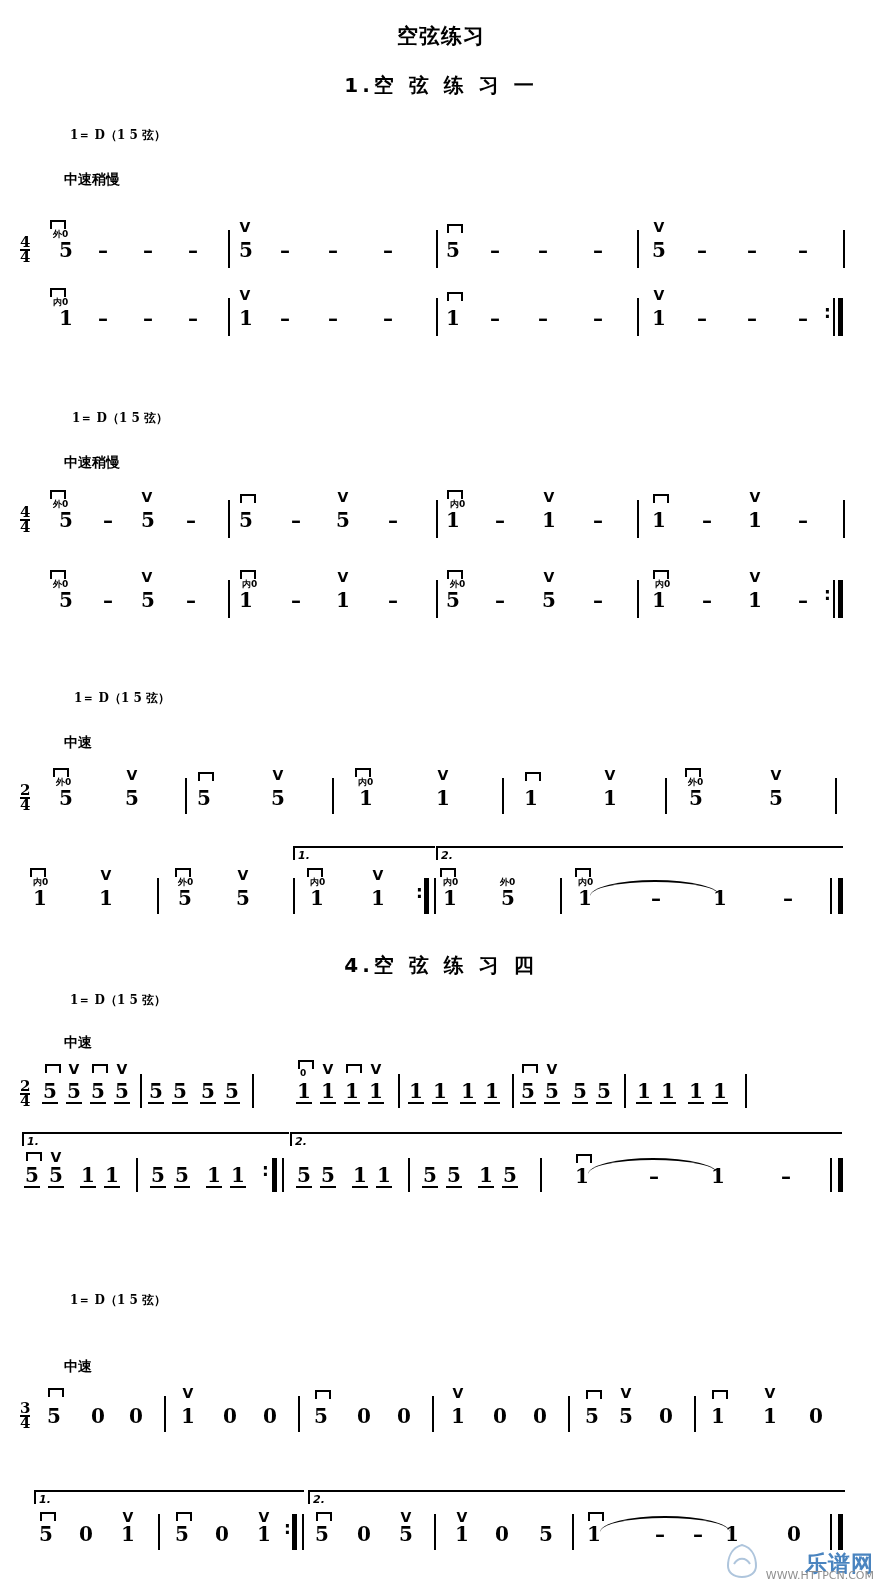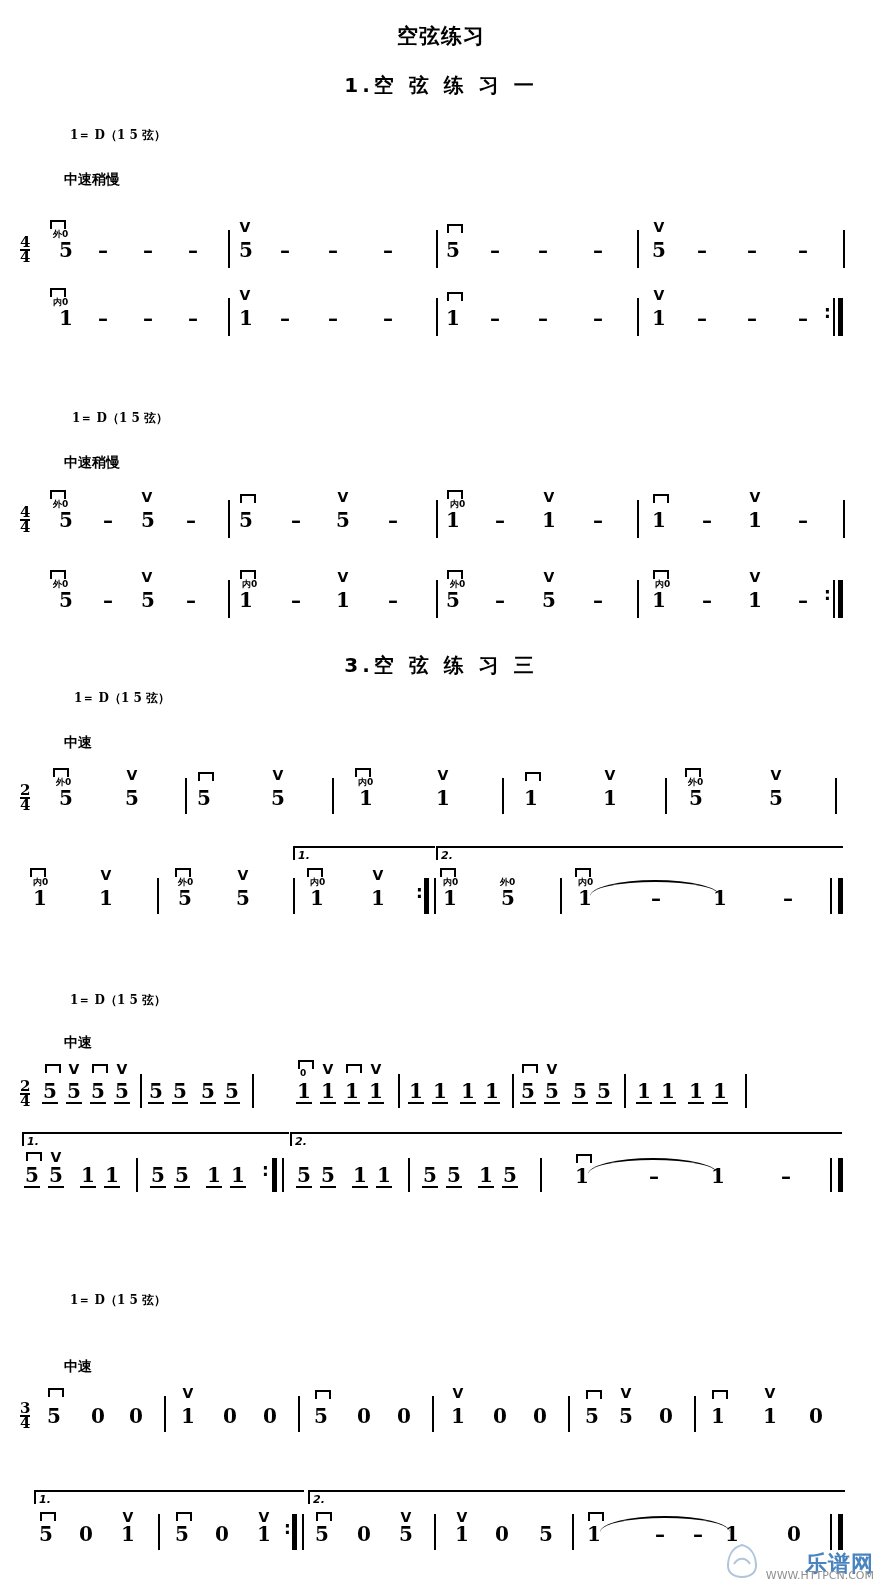--- a/index.html
+++ b/index.html
@@ -235,23 +235,20 @@
     <div class="n" style="left:651px;top:16px;">1</div>
     <div class="dash" style="left:699px;top:16px;">–</div>
     <div class="bowv" style="left:749px;top:0px;">V</div>
     <div class="n" style="left:747px;top:16px;">1</div>
     <div class="dash" style="left:795px;top:16px;">–</div>
     <div class="barthick" style="left:838px;top:8px;height:38px;"></div>
     <div class="bar" style="left:833px;top:8px;height:38px;"></div>
     <div class="dots" style="left:824px;top:18px;">:</div>
   </div>
 
-  <div class="sec-title" style="top:652px;">
-    <span>3.</span><span>空 弦 练 习 三</span>
-  </div>
   <div class="key-sig" style="top:690px;left:74px;">1＝ D（1 5 弦）</div>
   <div class="tempo" style="top:734px;left:64px;">中速</div>
 
   <div class="sys" style="top:772px;">
     <div class="meter" style="left:20px;top:12px;">
       <i style="border-bottom:2px solid #000;">2</i>
         <i>4</i>
     </div>
     <div class="str" style="left:56px;top:4px;">外0</div>
     <div class="bow down" style="left:53px;top:-4px;"></div>
@@ -322,20 +319,23 @@
     <div class="bow down" style="left:575px;top:6px;"></div>
     <div class="n" style="left:577px;top:24px;">1</div>
     <div class="tie" style="left:590px;top:18px;width:130px;"></div>
     <div class="dash" style="left:648px;top:24px;">–</div>
     <div class="n" style="left:712px;top:24px;">1</div>
     <div class="dash" style="left:780px;top:24px;">–</div>
     <div class="barthick" style="left:838px;top:16px;height:36px;"></div>
     <div class="bar" style="left:830px;top:16px;height:36px;"></div>
   </div>
 
+  <div class="sec-title" style="top:952px;">
+    <span>4.</span><span>空 弦 练 习 四</span>
+  </div>
   <div class="key-sig" style="top:992px;left:70px;">1＝ D（1 5 弦）</div>
   <div class="tempo" style="top:1034px;left:64px;">中速</div>
 
   <div class="sys" style="top:1068px;">
     <div class="meter" style="left:20px;top:12px;">
       <i style="border-bottom:2px solid #000;">2</i>
         <i>4</i>
     </div>
     <div class="bow down" style="left:45px;top:-4px;"></div>
     <div class="bowv" style="left:68px;top:-4px;">V</div>

